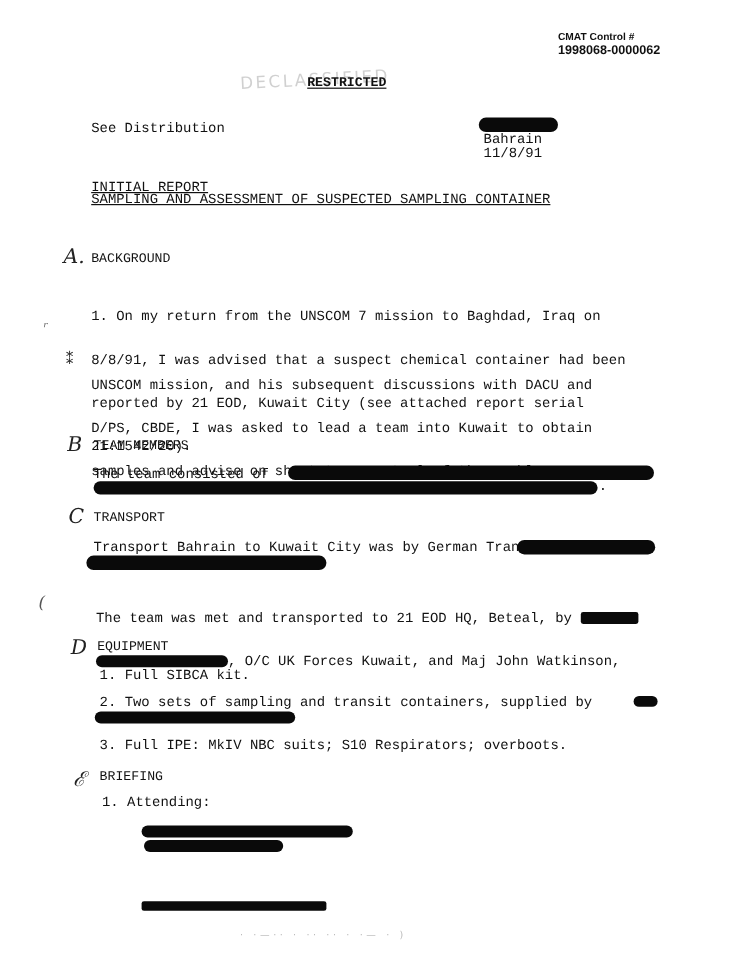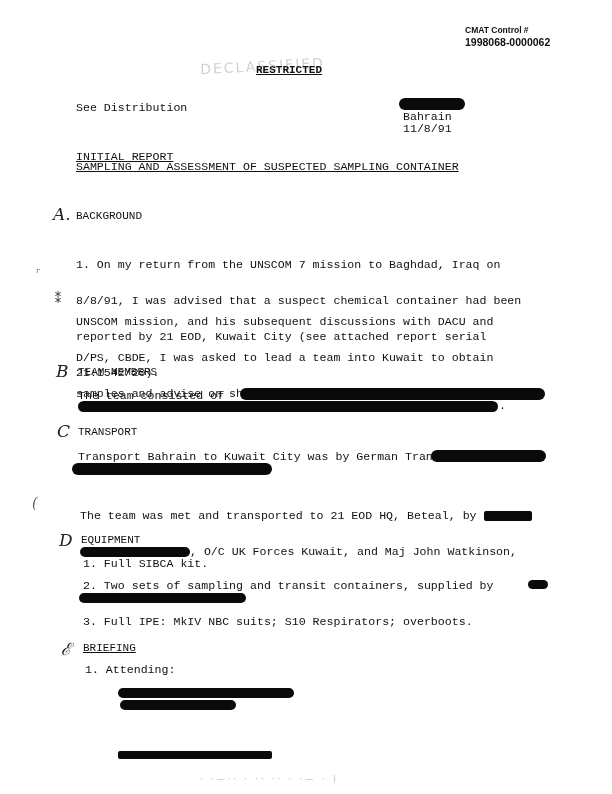--- a/index.html
+++ b/index.html
@@ -76,21 +76,21 @@
 
 <div class="abs hand" style="left:59px; top:530px;">D</div>
 <div class="abs mono" style="left:81px; top:534px; font-size:11px;">EQUIPMENT</div>
 <div class="abs mono" style="left:83px; top:558px;">1. Full SIBCA kit.</div>
 <div class="abs mono" style="left:83px; top:580px;">2. Two sets of sampling and transit containers, supplied by</div>
 <div class="redact" style="left:528px; top:580px; width:20px; height:9px;"></div>
 <div class="redact" style="left:79px; top:593px; width:167px; height:10px;"></div>
 <div class="abs mono" style="left:83px; top:616px;">3. Full IPE: MkIV NBC suits; S10 Respirators; overboots.</div>
 
 <div class="abs hand" style="left:61px; top:637px;">ℰ</div>
-<div class="abs mono" style="left:83px; top:642px; font-size:11px;text-decoration:underline;">BRIEFING</div>
+<div class="abs mono" style="left:83px; top:642px; font-size:11px;">BRIEFING</div>
 <div class="abs mono" style="left:85px; top:664px;">1. Attending:</div>
 
 <div class="redact" style="left:118px; top:688px; width:176px; height:10px;"></div>
 <div class="redact" style="left:120px; top:700px; width:116px; height:10px;"></div>
 
 <div class="abs mono" style="left:120px; top:713px;">
   
 </div>
 <div class="redact" style="left:118px; top:751px; width:154px; height:8px; border-radius:2px;"></div>
 

